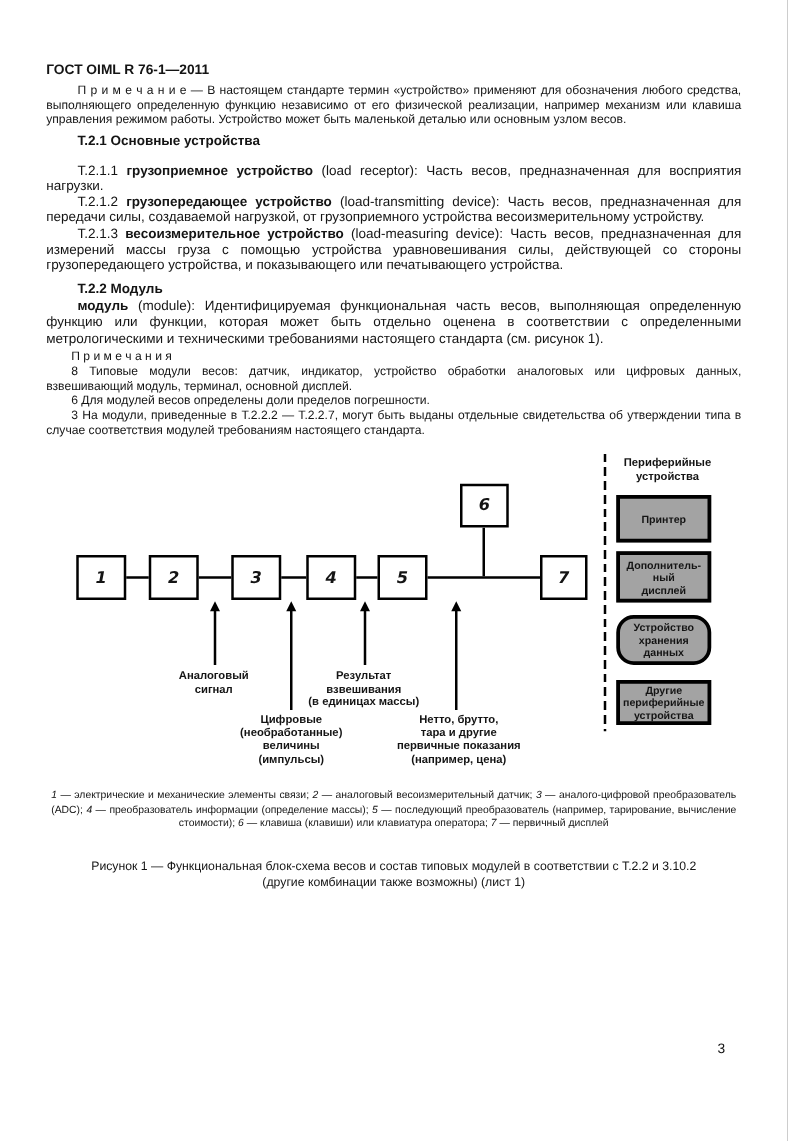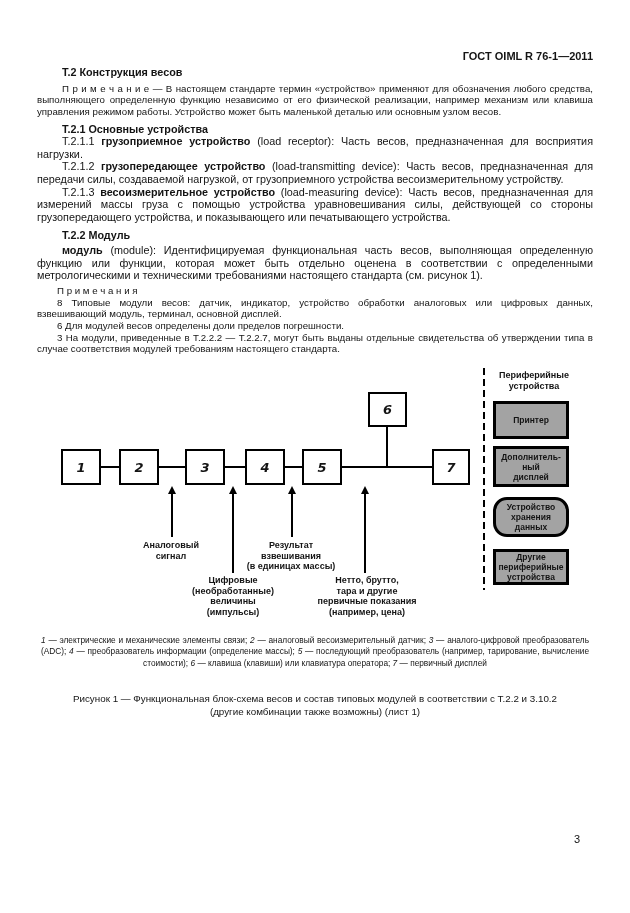--- a/index.html
+++ b/index.html
@@ -2,28 +2,28 @@
 <html><head>
 <meta charset="utf-8">
 <style>
   html,body{margin:0;padding:0;background:#9e9e9e;}
   .page{
     position:relative;width:630px;height:913px;margin:0 auto;background:#ffffff;
     font-family:"Liberation Sans",sans-serif;color:#141414;
     box-sizing:border-box;padding:50px 37px 0 37px;overflow:hidden;
     outline:1px solid #d9d9d9;
   }
-  .hdr{font-size:11px;font-weight:bold;text-align:right;line-height:13px;}
+  .hdr{font-size:11px;font-weight:bold;text-align:left;line-height:13px;}
   p{margin:0;}
   .body-p{font-size:10.8px;line-height:12.6px;text-align:justify;text-indent:25px;}
   .head-p{font-size:10.8px;line-height:12.6px;font-weight:bold;text-indent:25px;}
   .note-p{font-size:9.7px;line-height:11.7px;text-align:justify;text-indent:25px;}
   .notes-item{font-size:9.7px;line-height:11.7px;text-align:justify;text-indent:20px;}
   .mt20{margin-top:20px}.mt3{margin-top:3px}.mt4{margin-top:4px}.mt5{margin-top:5px}
-  .mt6{margin-top:6px}.mt2{margin-top:2px}.mt1{margin-top:0}
+  .mt6{margin-top:6px}.mt2{margin-top:2px}.mt1{margin-top:11px}
 
   
   .figure{position:relative;height:262px;margin-top:10px;}
   .hline{position:absolute;height:2px;background:#000;}
   .vline{position:absolute;width:2px;background:#000;}
   .dashline{position:absolute;width:2px;
     background:repeating-linear-gradient(to bottom,#000 0 7px,transparent 7px 11px);}
   .mbox{position:absolute;box-sizing:border-box;height:36px;border:2px solid #000;background:#fff;
     display:flex;align-items:center;justify-content:center;
     font:italic bold 13px "DejaVu Sans",sans-serif;}
@@ -46,21 +46,20 @@
   .pagenum{position:absolute;left:574px;top:833px;font-size:11px;}
 </style>
 </head>
 <body>
 
 <div class="page">
 
   <div class="hdr">ГОСТ OIML R 76-1—2011</div>
 
 
-  <p class="head-p mt3">Т.2 Конструкция весов</p>
 
   <p class="note-p mt4"><span>П р и м е ч а н и е</span><span> — В настоящем стандарте термин «устройство» применяют для обозначения любого средства, выполняющего определенную функцию независимо от его физической реализации, например механизм или клавиша управления режимом работы. Устройство может быть маленькой деталью или основным узлом весов.</span></p>
 
   <p class="head-p mt5">Т.2.1 Основные устройства</p>
 
   <p class="body-p mt1"><span>Т.2.1.1 </span><b>грузоприемное устройство</b><span> (load receptor): Часть весов, предназначенная для восприятия нагрузки.</span></p>
 
   <p class="body-p"><span>Т.2.1.2 </span><b>грузопередающее устройство</b><span> (load-transmitting device): Часть весов, предназначенная для передачи силы, создаваемой нагрузкой, от грузоприемного устройства весоизмерительному устройству.</span></p>
 
   <p class="body-p"><span>Т.2.1.3 </span><b>весоизмерительное устройство</b><span> (load-measuring device): Часть весов, предназначенная для измерений массы груза с помощью устройства уравновешивания силы, действующей со стороны грузопередающего устройства, и показывающего или печатывающего устройства.</span></p>

